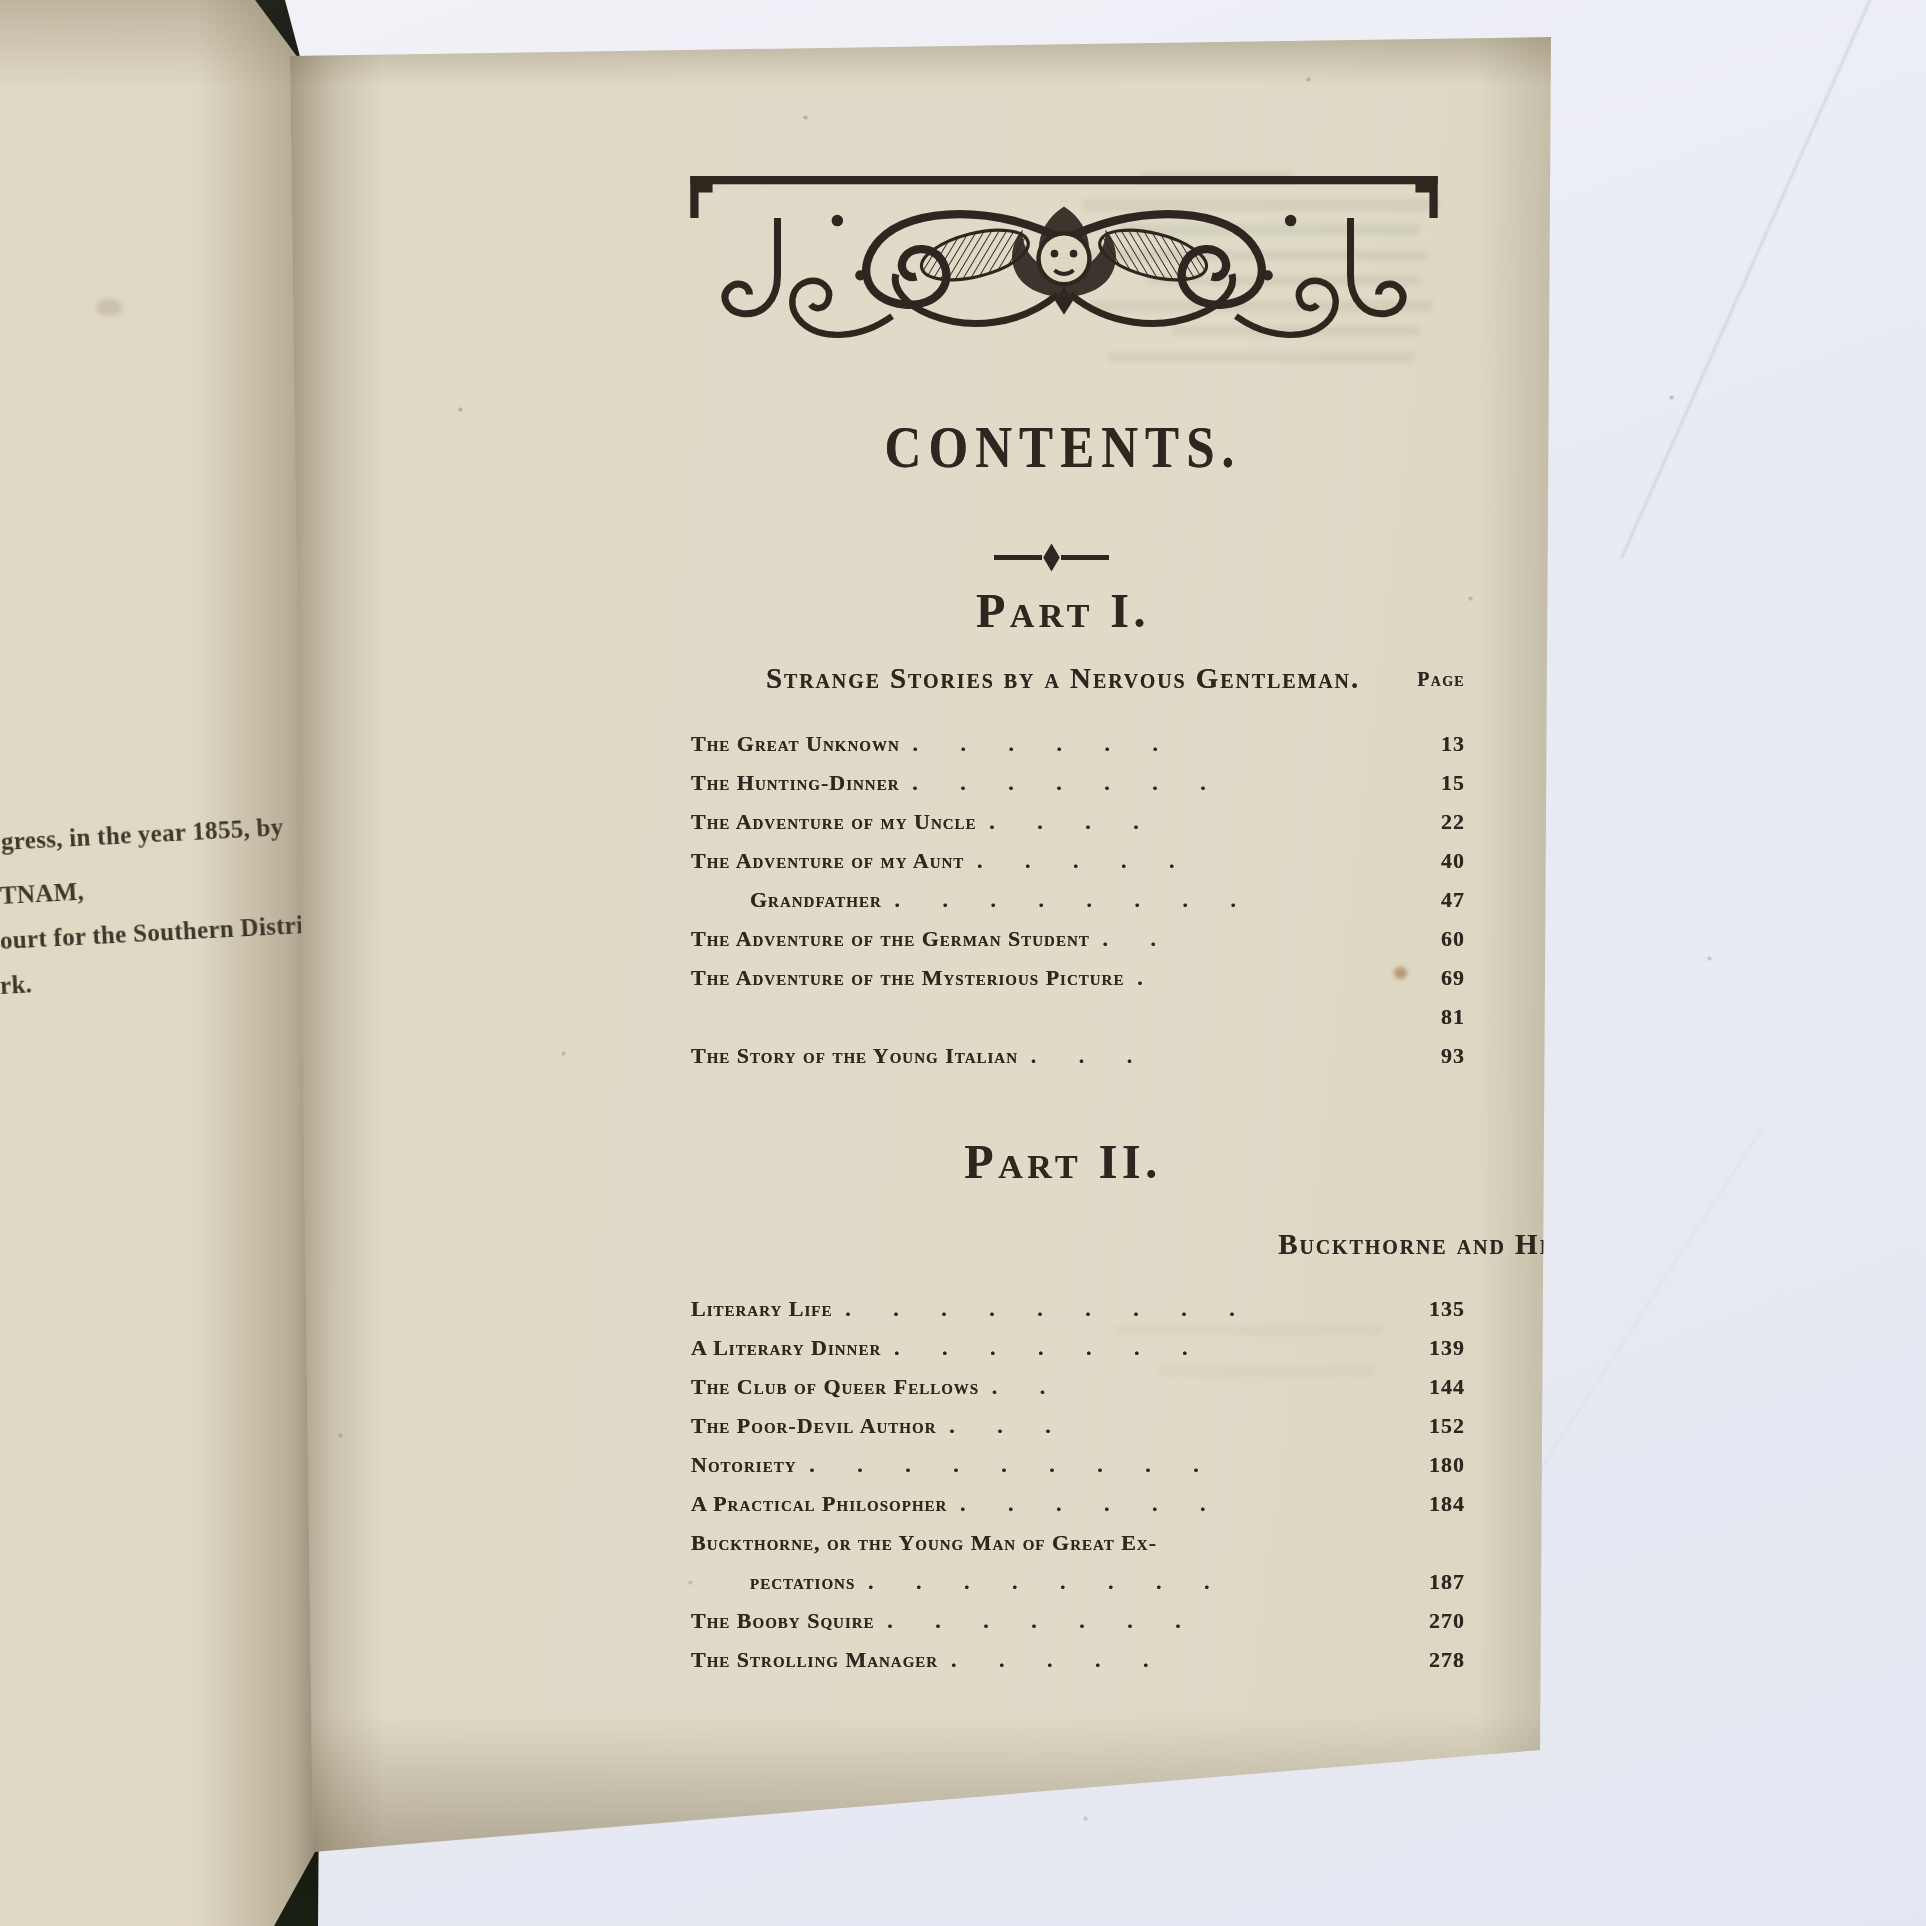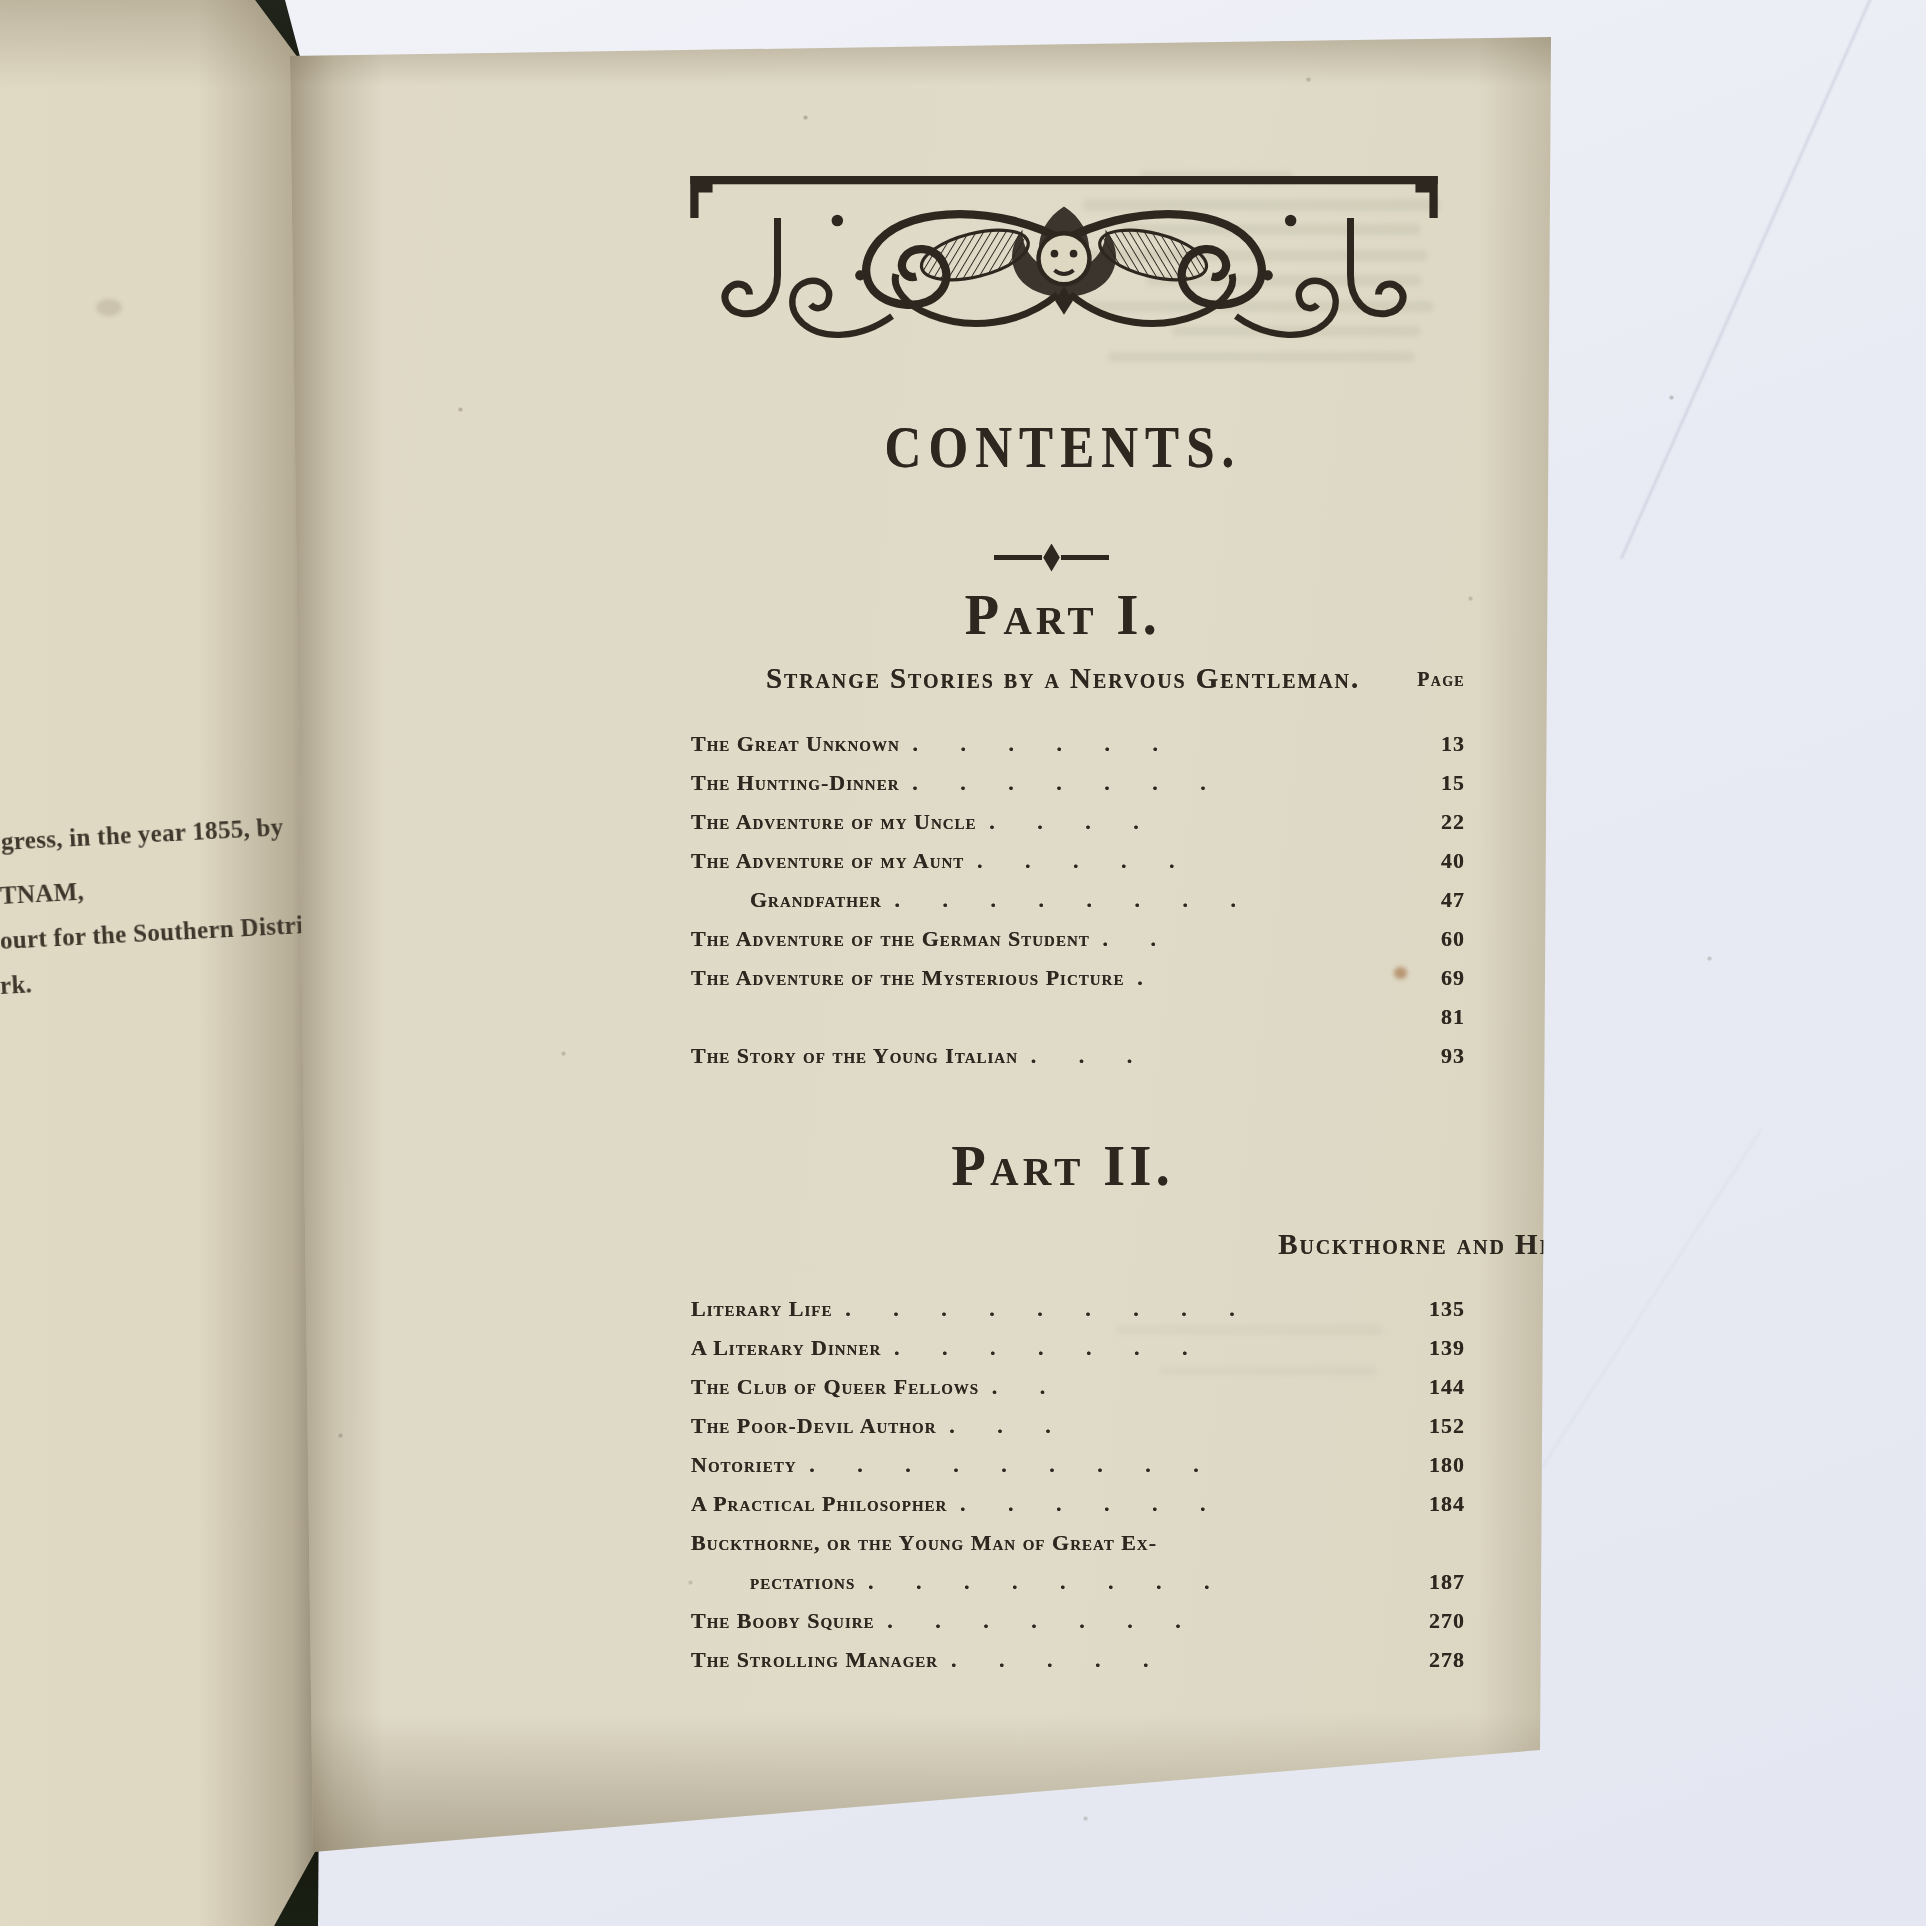--- a/index.html
+++ b/index.html
@@ -66,21 +66,21 @@
   .headpiece{position:absolute;left:685px;top:162px;width:758px;height:191px;}
   .contents-title{position:absolute;left:439px;top:413px;width:1248px;text-align:center;
       font-size:60px;font-weight:600;letter-spacing:8.3px;transform:scaleX(.85);
       white-space:nowrap;}
   .divider{position:absolute;left:994px;top:543px;width:115px;height:29px;display:flex;
       align-items:center;justify-content:center;}
   .divider .bar{height:4.5px;background:#2d2720;flex:1;}
   .divider .gem{width:16.6px;height:28px;background:#2d2720;margin:0 1.3px;
       clip-path:polygon(50% 0,100% 50%,50% 100%,0 50%);}
   .part-heading{position:absolute;left:439px;width:1248px;text-align:center;
-      font-variant:small-caps;font-weight:700;font-size:56px;letter-spacing:4.5px;}
+      font-variant:small-caps;font-weight:700;font-size:48px;letter-spacing:4.5px;}
   .ph1{top:583px;} .ph2{top:1134px;}
   .part-subtitle{position:absolute;left:439px;width:1248px;text-align:center;
       font-variant:small-caps;font-weight:700;font-size:29px;letter-spacing:1.9px;}
   .ps1{top:662px;} .ps2{top:1228px;text-align:right;}
   .page-label{position:absolute;left:1338px;top:668px;width:127px;text-align:right;
       font-variant:small-caps;font-weight:700;font-size:20px;letter-spacing:1.3px;}
   .toc{position:absolute;left:691px;width:774px;}
   .toc1{top:731px;} .toc2{top:1296px;}
   .row{display:flex;align-items:baseline;height:39px;
       font-variant:small-caps;font-weight:700;font-size:22px;letter-spacing:1px;white-space:nowrap;}

